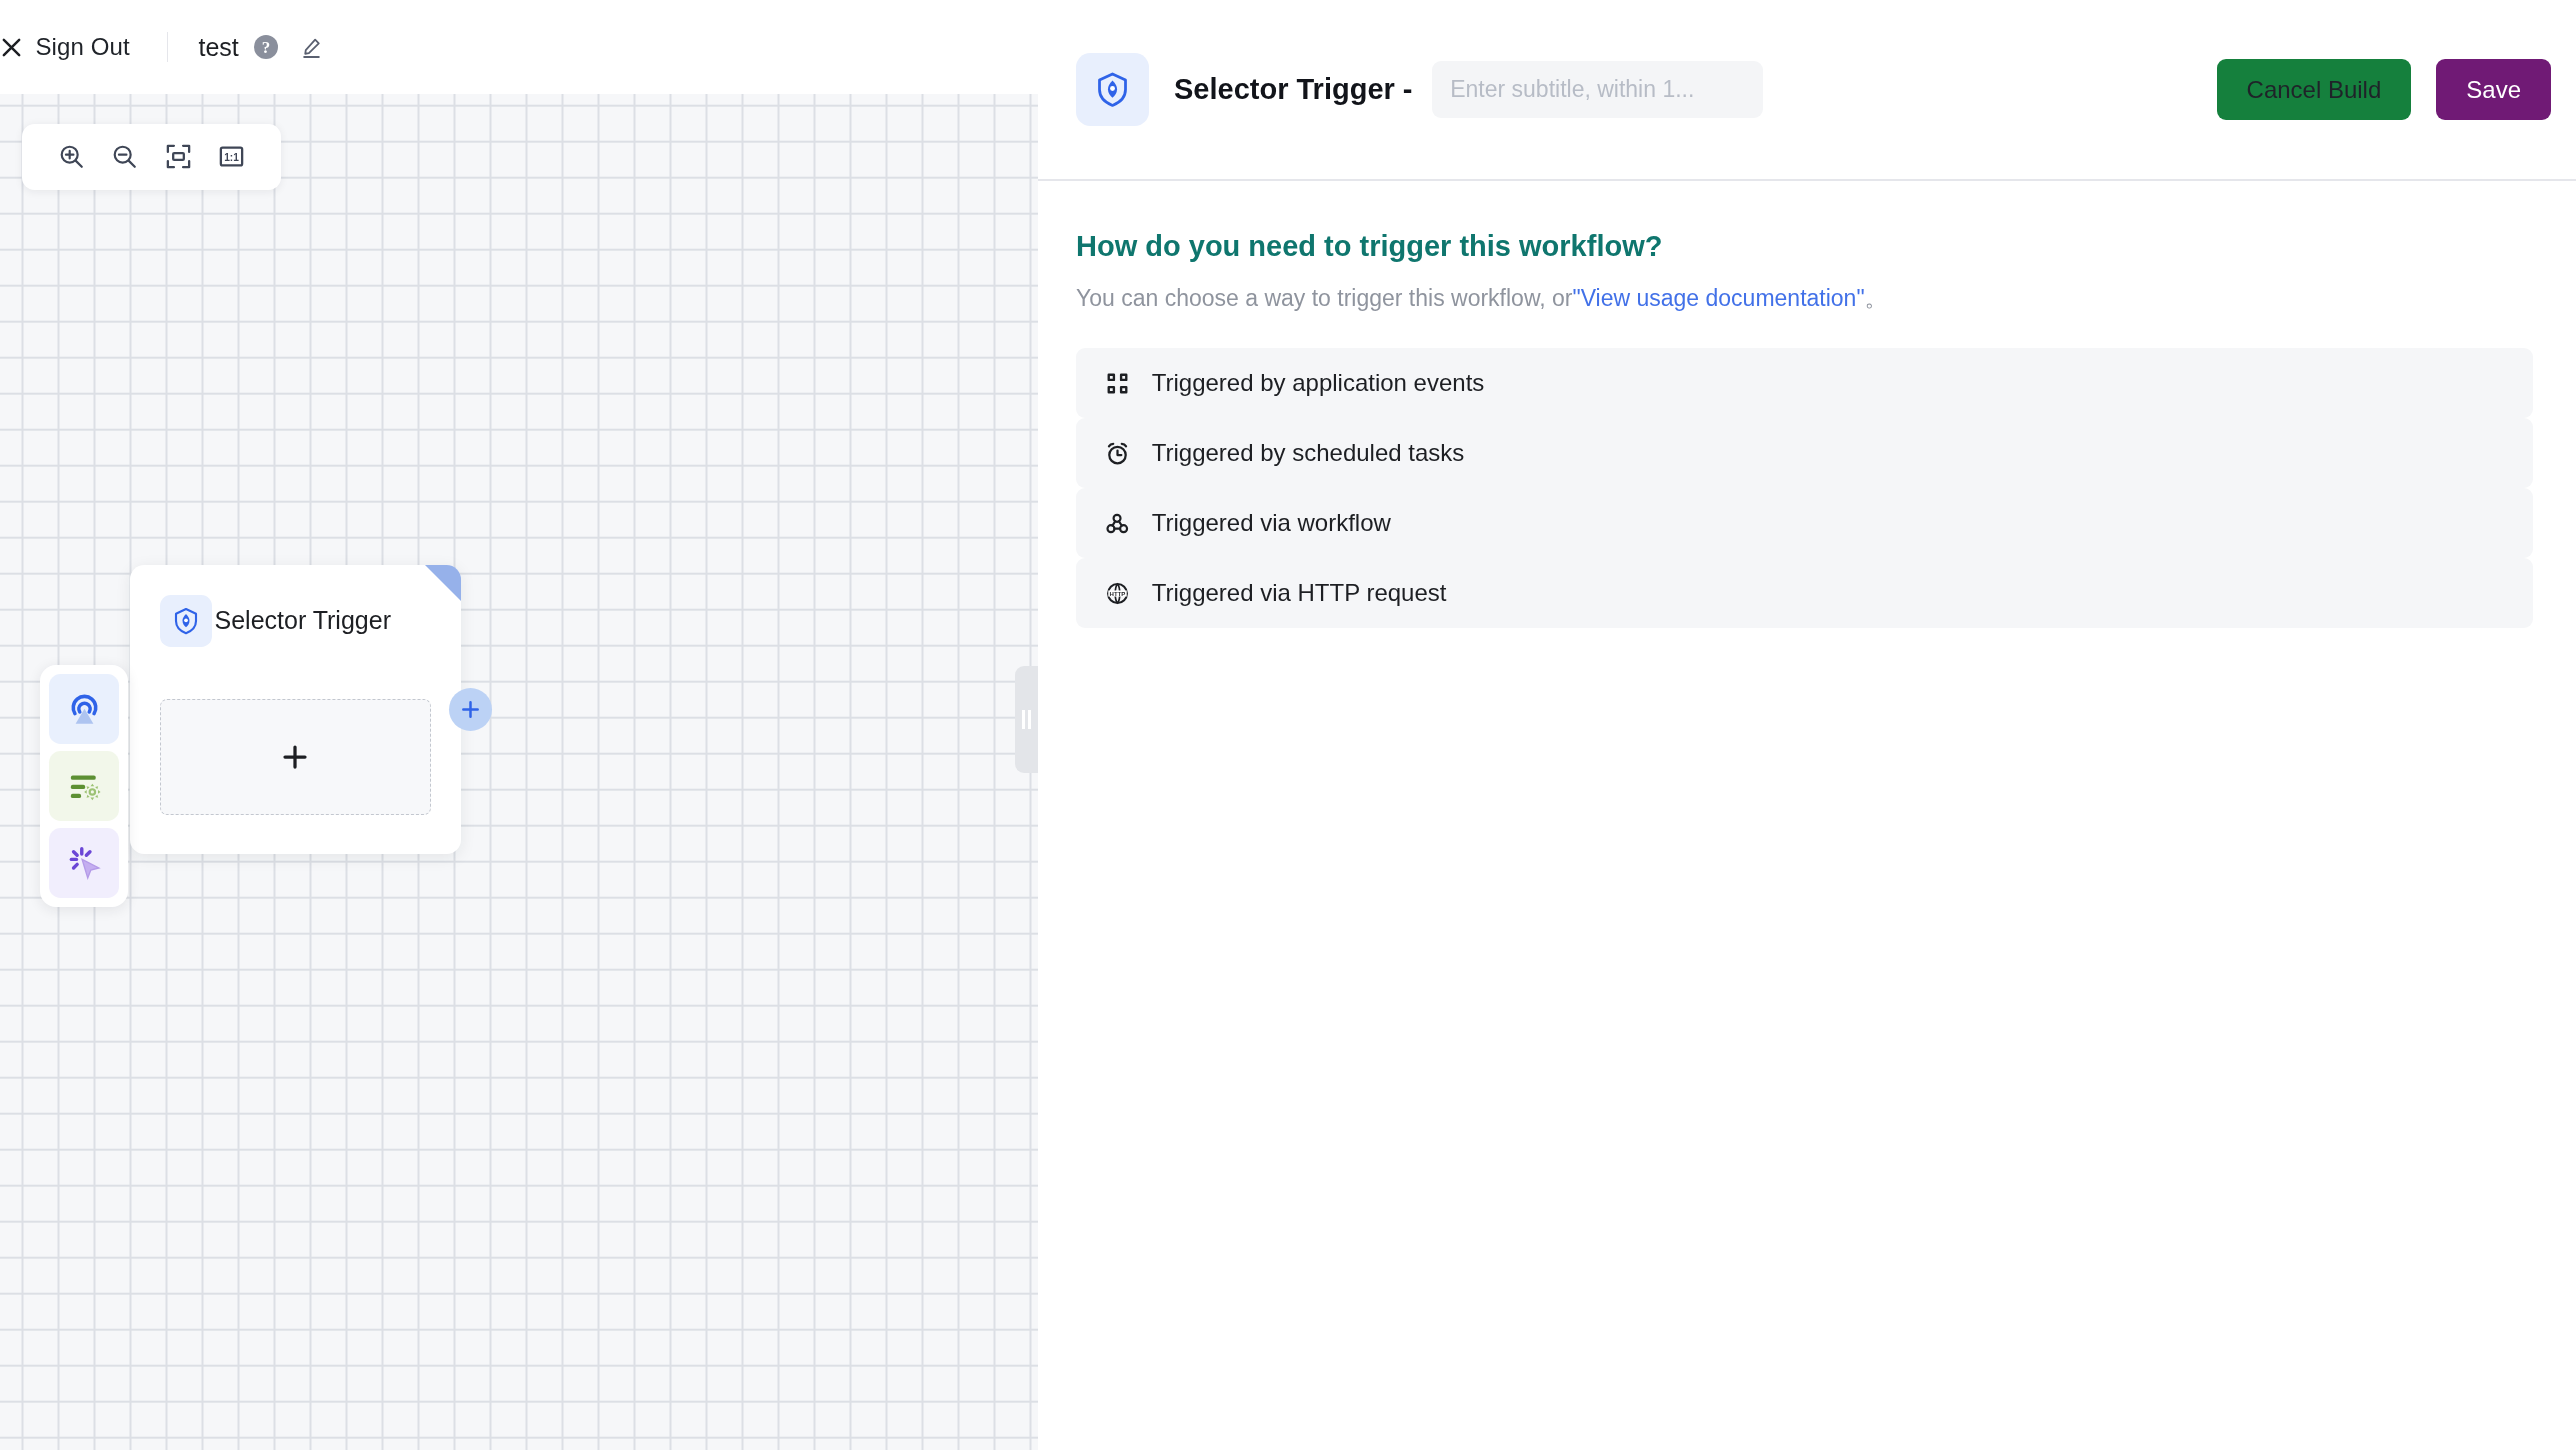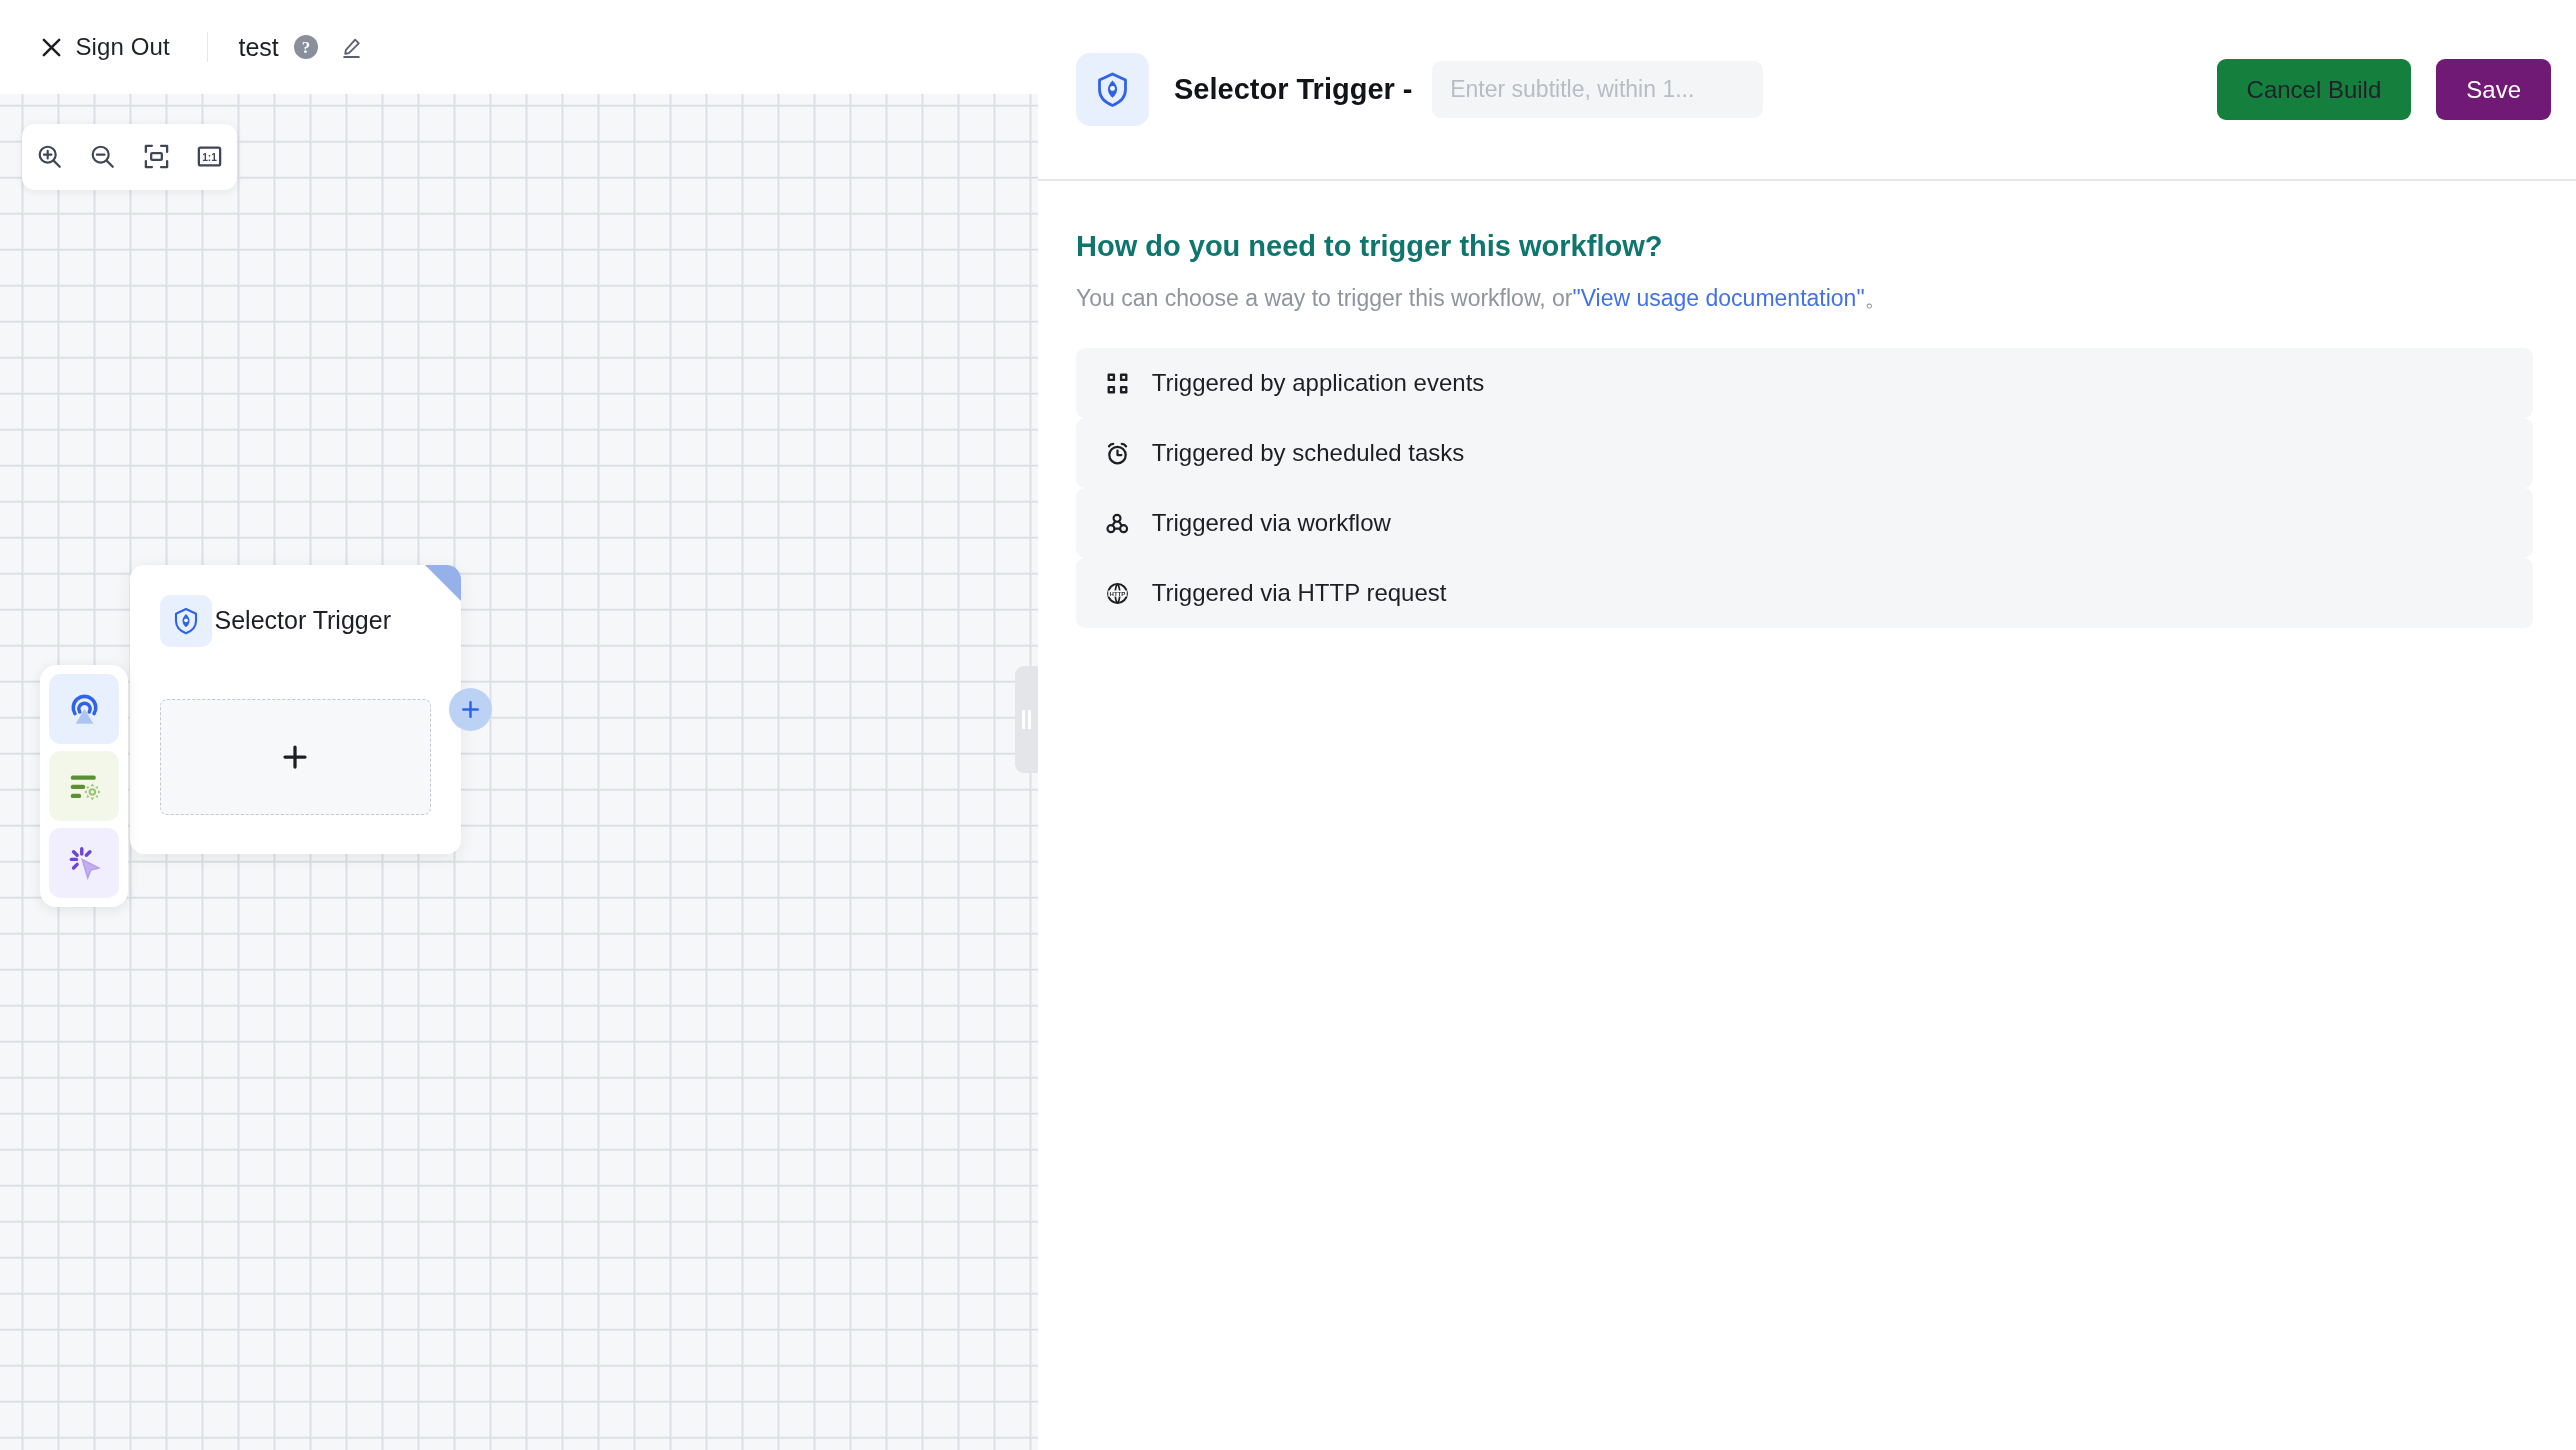--- a/index.html
+++ b/index.html
@@ -12,21 +12,20 @@
   }
 
   
   .topbar {
     position: absolute;
     left: 0; top: 0;
     width: 1038px; height: 94px;
     background: #ffffff;
     display: flex;
     align-items: center;
-    padding-left: 40px;
     gap: 1px;
     z-index: 40;
   }
   .signout {
     display: flex; align-items: center; gap: 12.5px;
     cursor: pointer;
   }
   .signout .x-icon { width: 23px; height: 23px; display:block; }
   .signout-label {
     font-size: 24px; color: #1f2329; letter-spacing: 0.1px;
@@ -74,21 +73,21 @@
   }
 
   .zoom-toolbar {
     position: absolute;
     left: 21.5px; top: 29.5px;
     height: 66px;
     background: #ffffff;
     border-radius: 12.5px;
     box-shadow: 0 1.8px 9px rgba(31,35,41,.07);
     display: flex; align-items: center;
-    padding: 0 7px;
+    padding: 0 29px;
     gap: 12.5px;
     z-index: 10;
   }
   .zbtn {
     width: 41px; height: 41px;
     display: flex; align-items: center; justify-content: center;
     border-radius: 7.2px; cursor: pointer;
   }
   .zbtn svg { display:block; }
 

